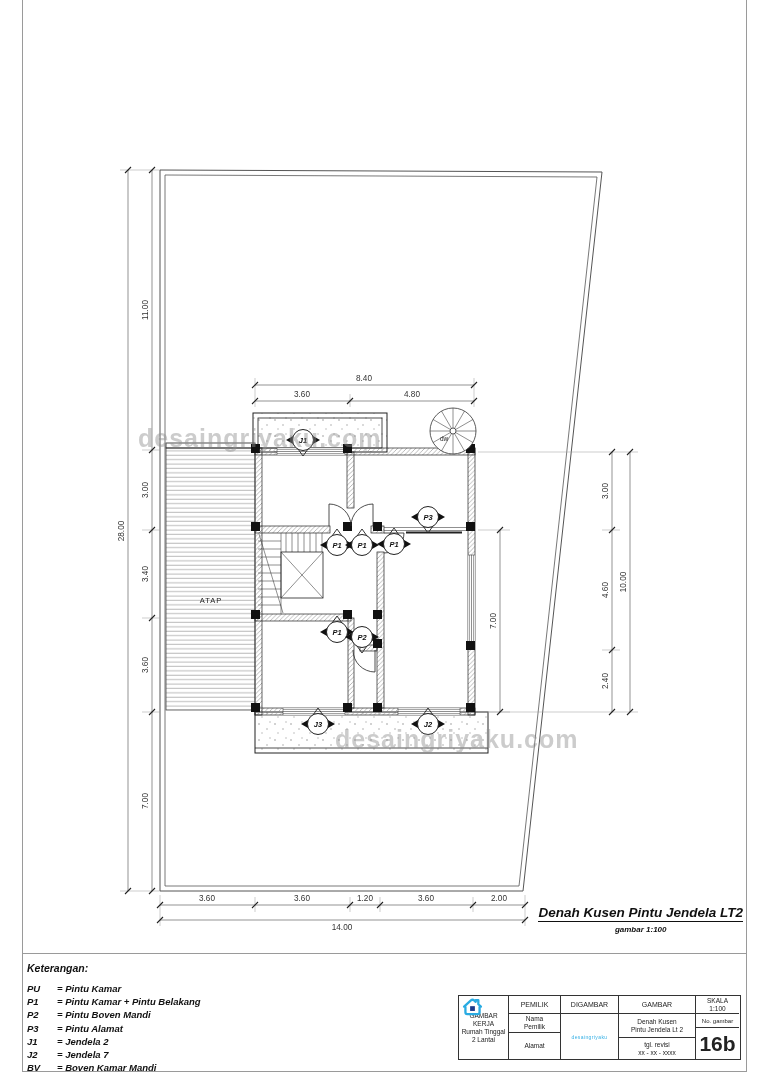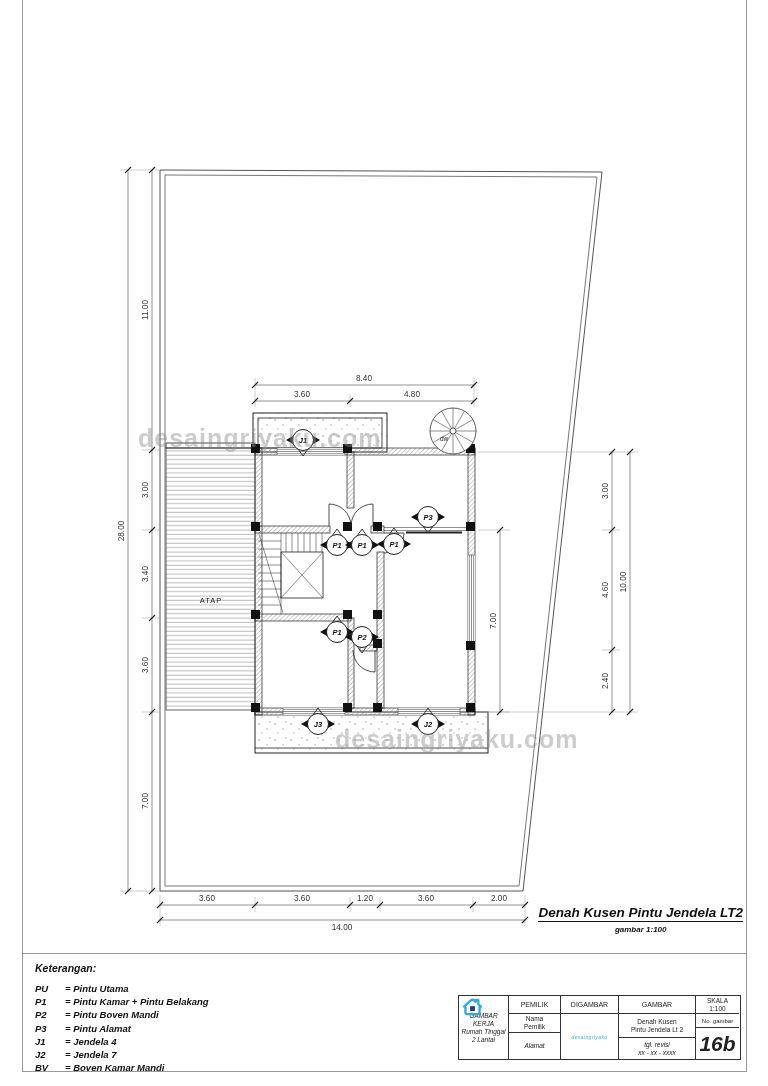--- a/index.html
+++ b/index.html
@@ -19,32 +19,32 @@
   .site{stroke:#555;fill:none;}
   .mk circle{fill:#fff;stroke:#222;stroke-width:1;}
   .mk text{font-size:7.5px;font-weight:bold;font-style:italic;fill:#111;text-anchor:middle;}
   .mk .tri{fill:#111;stroke:none;}
   .mk .v{fill:none;stroke:#222;stroke-width:.9;}
   .wm{font-size:25px;font-weight:bold;fill:#8f8f8f;opacity:.45;letter-spacing:1px;}
   .atx{font-size:7.5px;letter-spacing:1px;fill:#222;}
   .dwtx{font-size:6.5px;fill:#222;}
 
   
-  .legend{position:absolute;left:35px;top:962px;}
+  .legend{position:absolute;left:27px;top:962px;}
   .legend-title{font:italic bold 10.5px "Liberation Sans",sans-serif;color:#111;margin-bottom:8px;}
   .lg-row{display:flex;font:italic bold 9.5px/13.2px "Liberation Sans",sans-serif;color:#111;}
   .lg-code{width:30px;}
   .titlewrap{position:absolute;right:25px;top:903px;text-align:center;margin-left:36px;}
   .dtitle{display:inline-block;font:italic bold 13.5px "Liberation Sans",sans-serif;color:#111;border-bottom:1.6px solid #111;padding-bottom:1px;}
   .dscale{font:italic bold 8px "Liberation Sans",sans-serif;color:#111;margin-top:3px;}
   .tblock{position:absolute;left:458px;top:995px;width:283px;height:65px;border:1.2px solid #333;display:flex;box-sizing:border-box;color:#222;}
   .tb-col{border-right:1px solid #333;box-sizing:border-box;display:flex;flex-direction:column;}
   .tb-col:last-child{border-right:none;}
   .tb-cell{border-bottom:1px solid #333;box-sizing:border-box;display:flex;flex-direction:column;align-items:center;justify-content:center;text-align:center;}
-  .tb-cell:last-child{border-bottom:none;font-style:italic;}
+  .tb-cell:last-child{border-bottom:none;}
   .t7{font-size:7px;} .t65{font-size:6.5px;line-height:8px;} .t6{font-size:6px;}
   .big-num{font-size:21px;font-weight:bold;}
   .logo-cell{flex:1;display:flex;flex-direction:column;align-items:center;justify-content:center;border-bottom:none;}
   .logo-text{font-size:5px;color:#36b0e5;letter-spacing:.4px;margin-top:1px;}
 </style>
 </head>
 <body>
 
 <div class="frame"></div>
 <div class="divider"></div>
@@ -279,37 +279,37 @@
   </g>
 
   <text class="wm" x="138" y="447">desaingriyaku.com</text>
   <text class="wm" x="335" y="748">desaingriyaku.com</text>
 </svg>
 
 <div class="legend">
   <div class="legend-title">Keterangan:</div>
   <div class="lg-row">
       <span class="lg-code">PU</span>
-      <span>= Pintu Utama</span>
+      <span>= Pintu Kamar</span>
     </div>
   <div class="lg-row">
       <span class="lg-code">P1</span>
       <span>= Pintu Kamar + Pintu Belakang</span>
     </div>
   <div class="lg-row">
       <span class="lg-code">P2</span>
       <span>= Pintu Boven Mandi</span>
     </div>
   <div class="lg-row">
       <span class="lg-code">P3</span>
       <span>= Pintu Alamat</span>
     </div>
   <div class="lg-row">
       <span class="lg-code">J1</span>
-      <span>= Jendela 4</span>
+      <span>= Jendela 2</span>
     </div>
   <div class="lg-row">
       <span class="lg-code">J2</span>
       <span>= Jendela 7</span>
     </div>
   <div class="lg-row">
       <span class="lg-code">BV</span>
       <span>= Boven Kamar Mandi</span>
     </div>
 </div>

